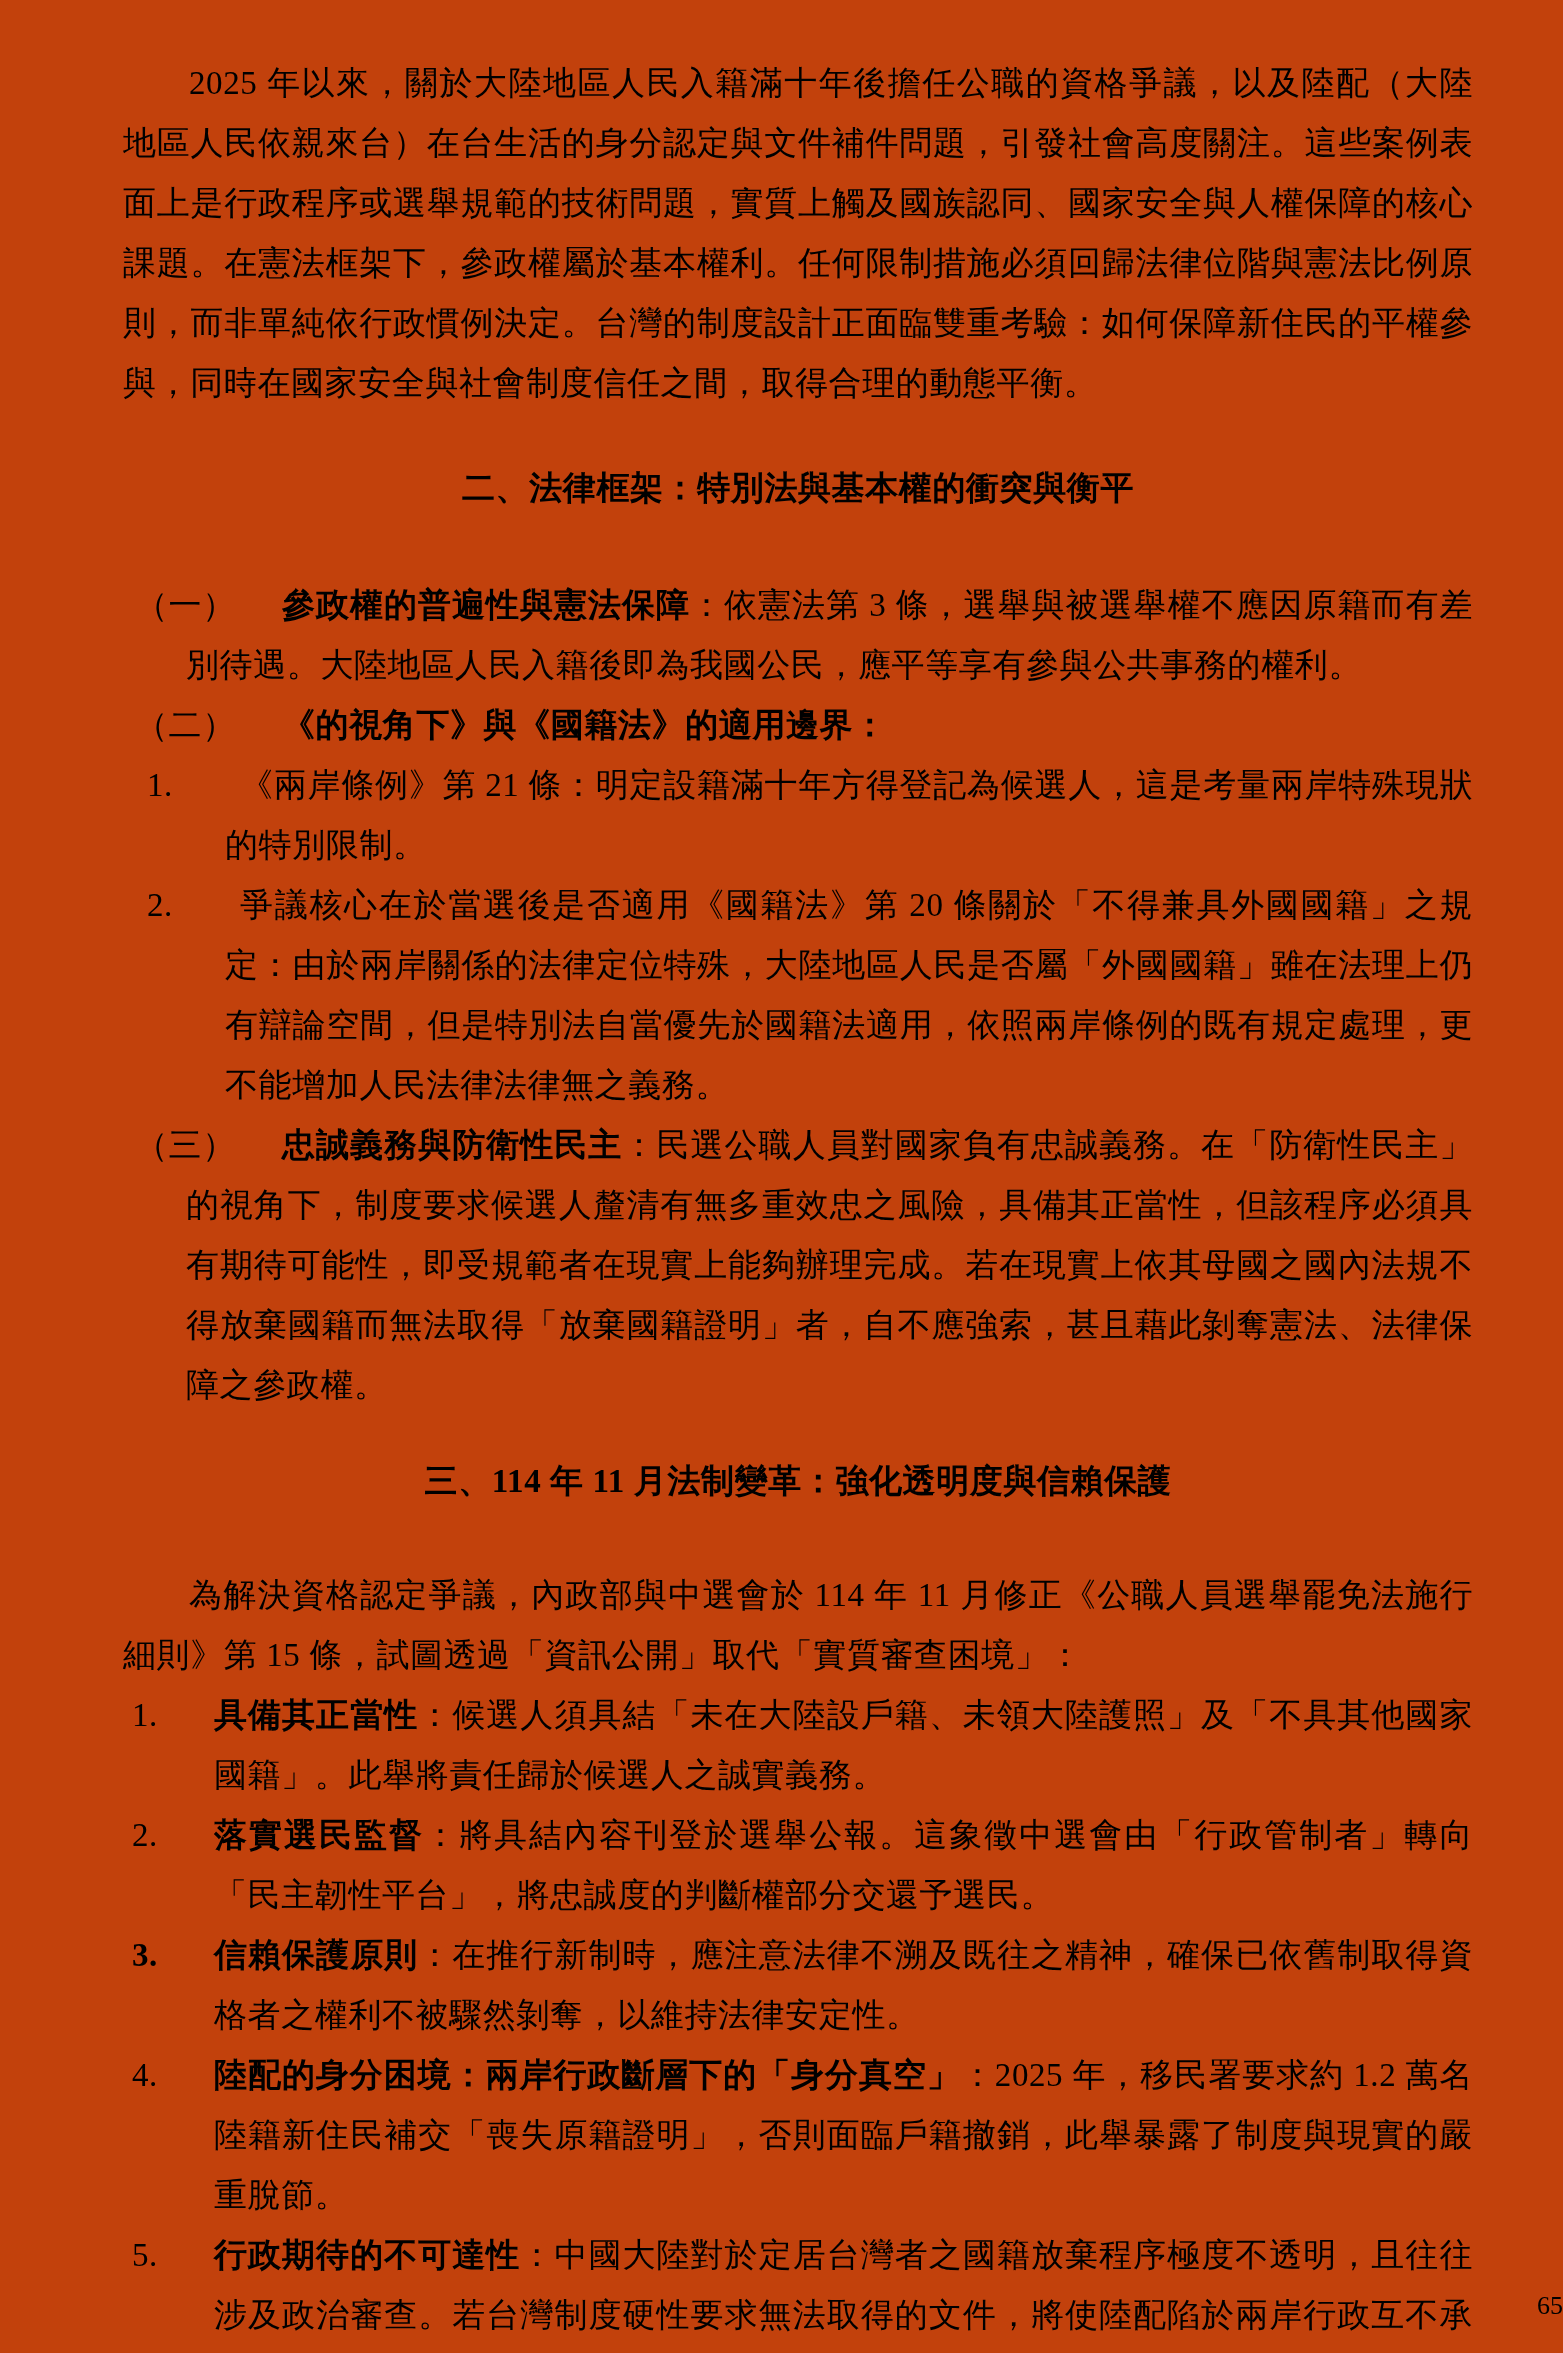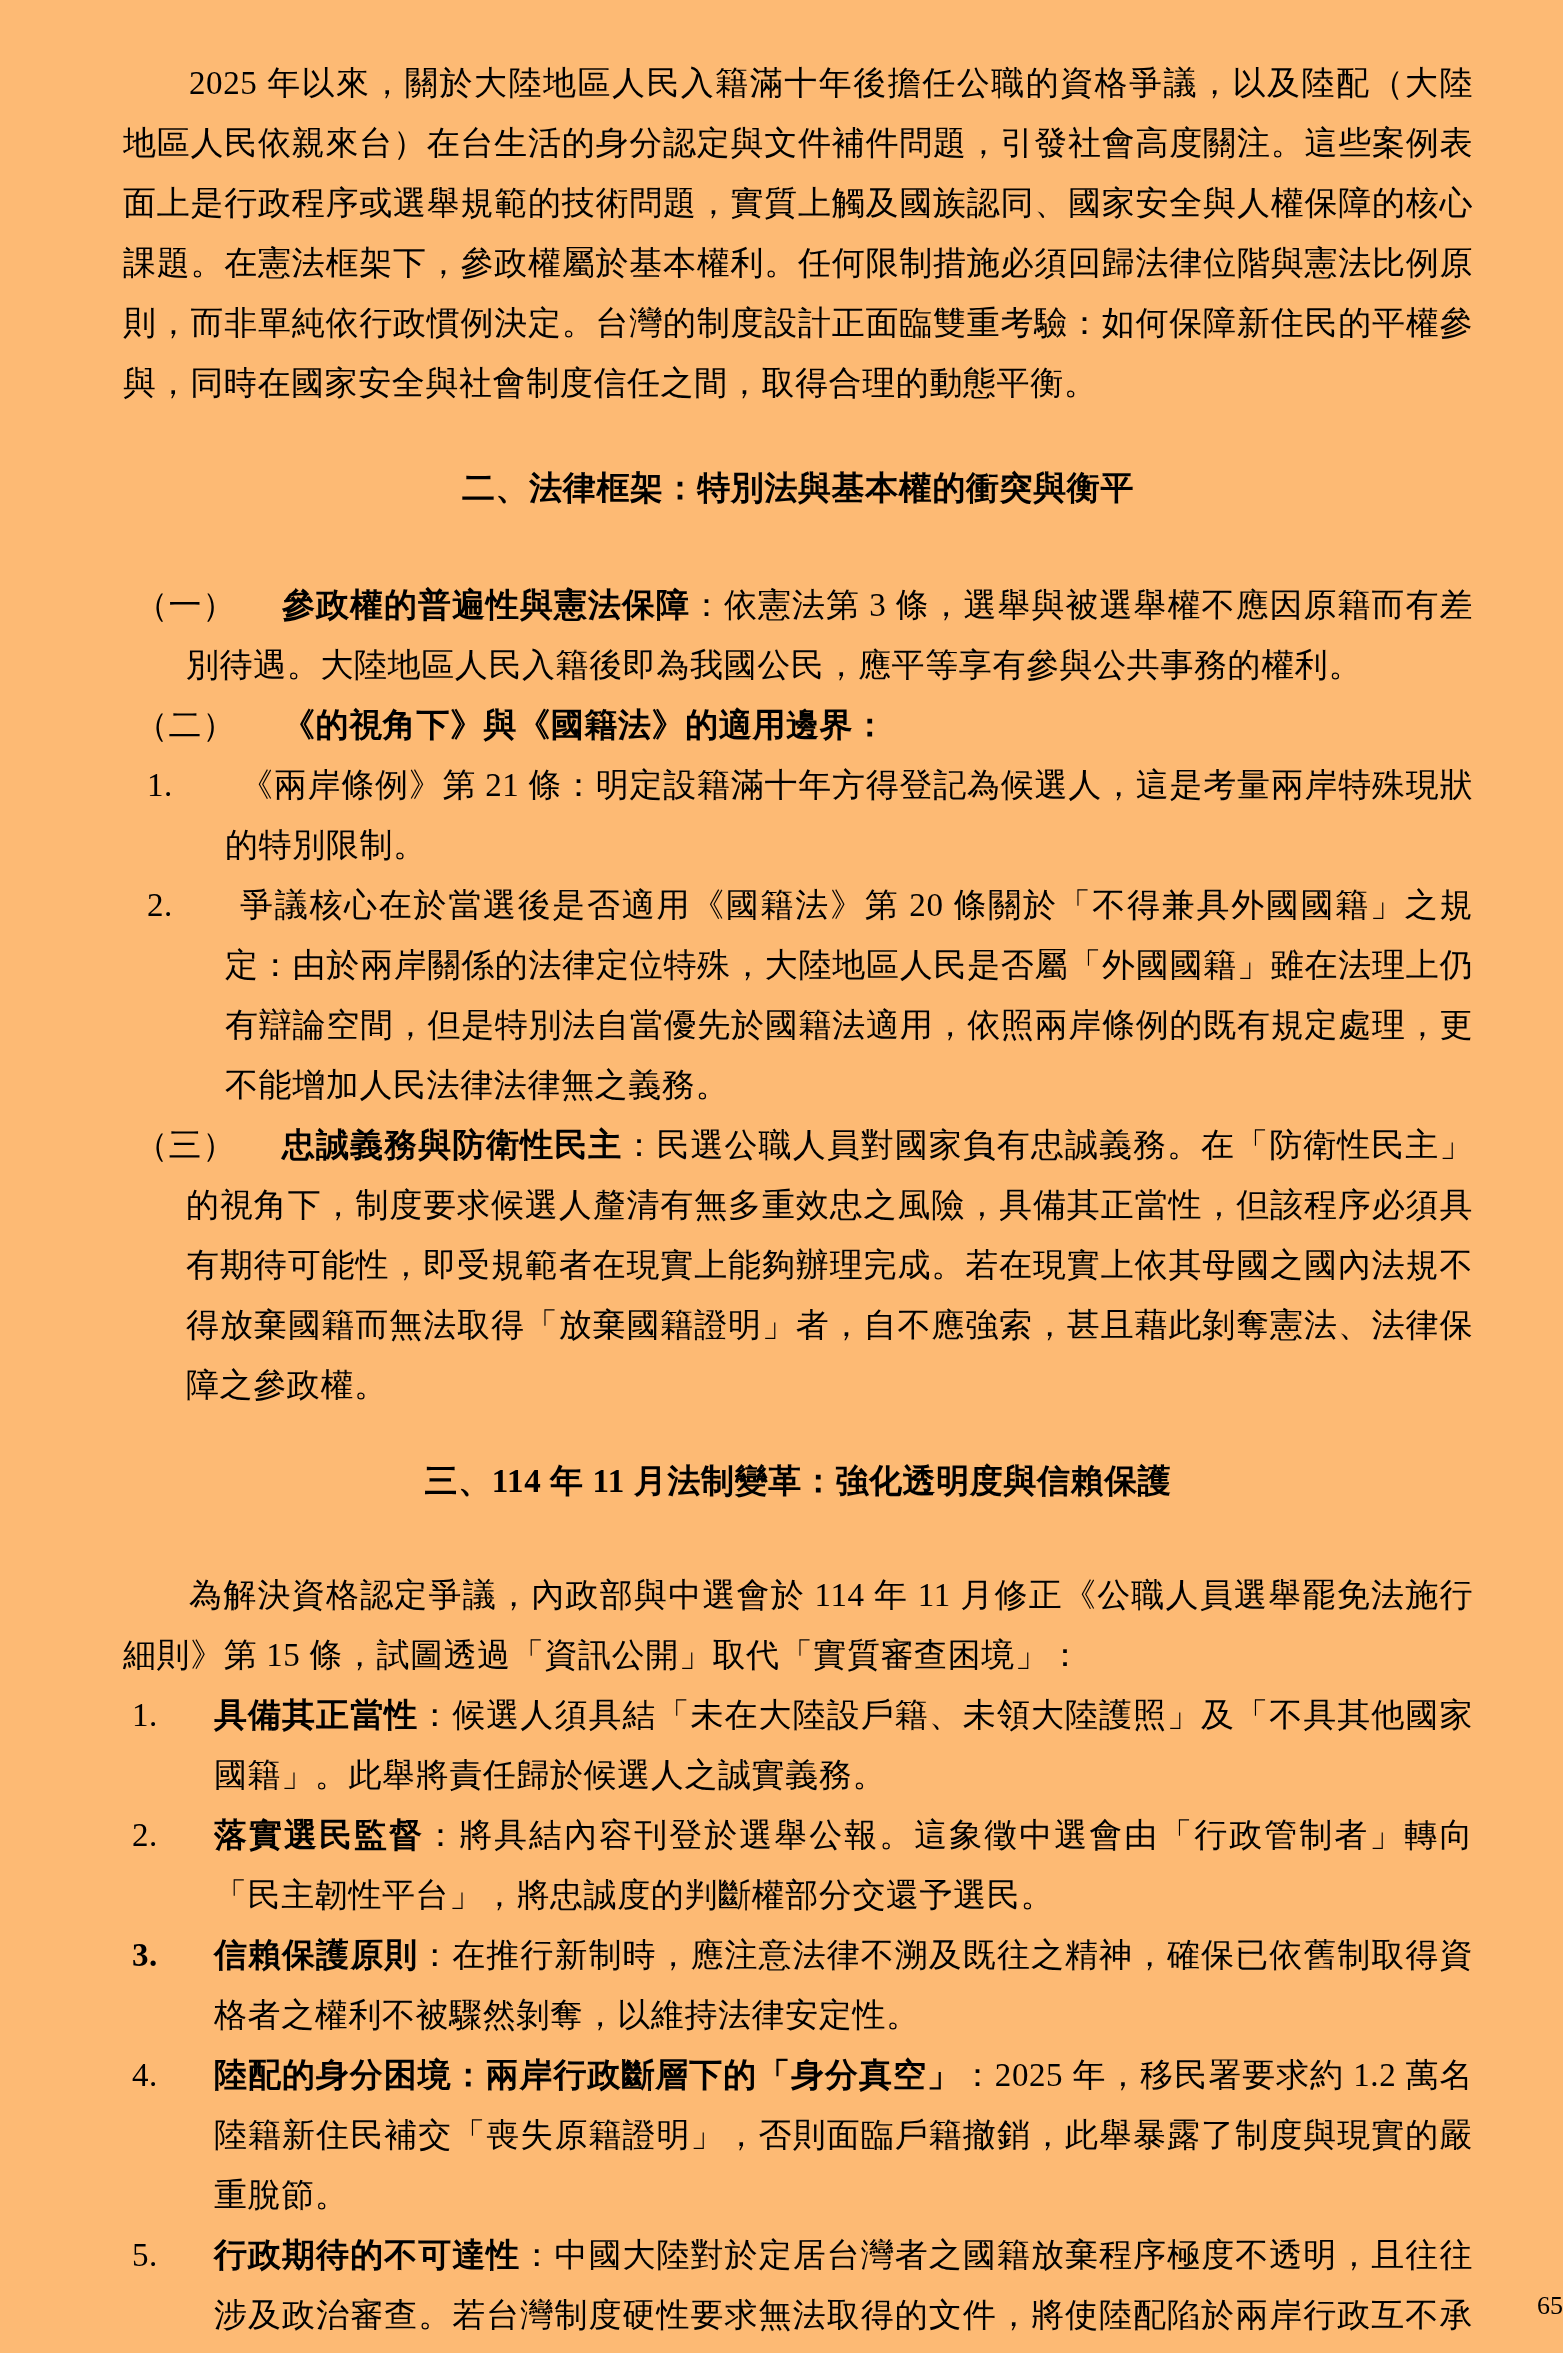--- a/index.html
+++ b/index.html
@@ -5,21 +5,21 @@
   html, body {
     margin: 0;
     padding: 0;
     background: #e8e8e8;
   }
   .page {
     position: relative;
     width: 1563px;
     height: 2354px;
     margin: 0 auto;
-    background: #fdba74;
+    background: #c2410c;
     color: #000000;
     font-family: "Liberation Serif", "DejaVu Serif", serif;
     overflow: hidden;
   }
   .content {
     position: absolute;
     left: 123px;
     right: 90px;
     top: 53px;
   }

